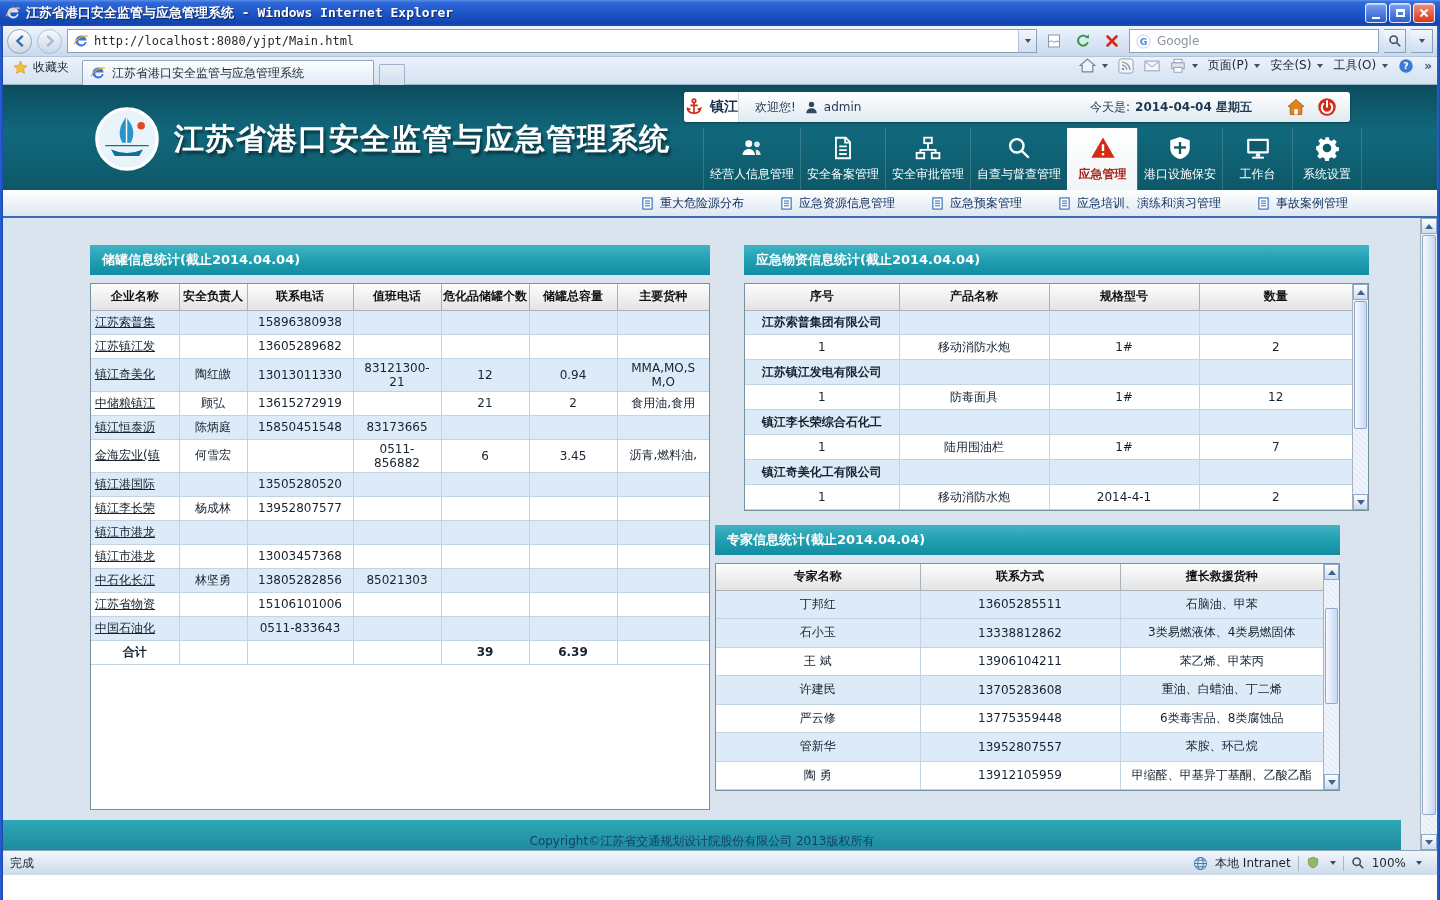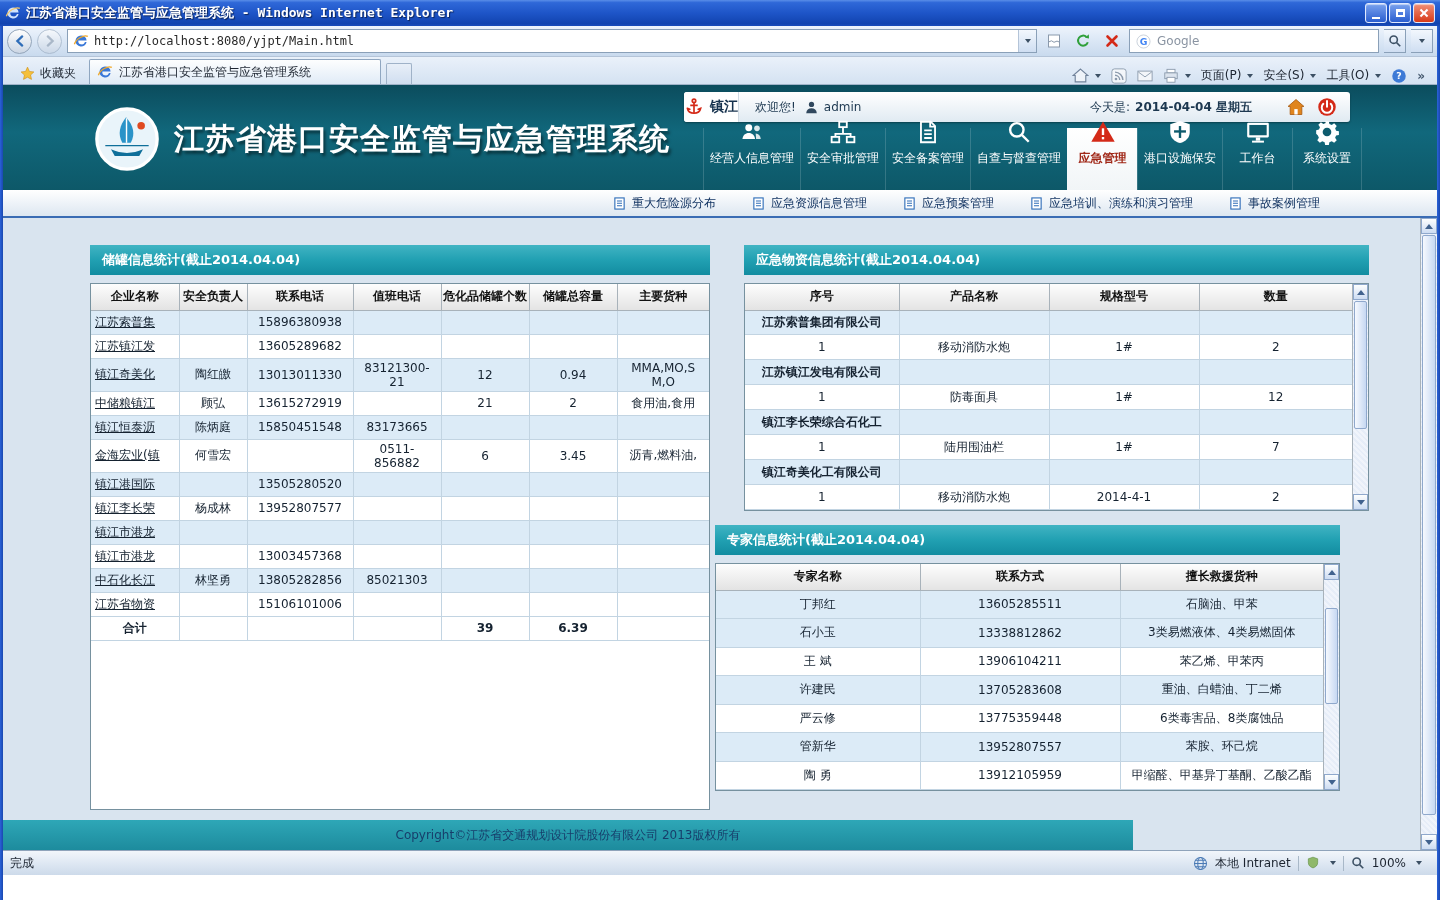--- a/index.html
+++ b/index.html
@@ -33,50 +33,50 @@
 .addr-drop .caret{margin-left:0}
 .mini-btn{width:24px;height:22px;display:flex;align-items:center;justify-content:center;border-radius:2px;flex:none}
 .search-wrap{width:250px;height:24px;background:#fff;border:1px solid #8aa0b8;display:flex;align-items:center;padding:0 6px;gap:6px;flex:none}
 .search-text{color:#8a94a2;flex:1}
 .search-btn{width:22px;height:24px;background:linear-gradient(180deg,#f2f7fd,#cfdef2);border:1px solid #8aa0b8;border-left:none;display:flex;align-items:center;justify-content:center;flex:none}
 .search-btn .caret{margin-left:0}
 
 .menubar{height:25px;background:linear-gradient(180deg,#f4f8fd,#dfe9f6);display:flex;align-items:center;padding:0 5px;border-bottom:1px solid #cbd8e8}
 .menu-item{padding:3px 9px;color:#1c2430;cursor:default}
 
-.favbar{height:28px;background:linear-gradient(180deg,#eaf1fa,#d4e2f2);display:flex;align-items:flex-end;padding:0 12px;gap:5px;border-bottom:1px solid #9fb2c8}
+.favbar{height:28px;background:linear-gradient(180deg,#eaf1fa,#d4e2f2);display:flex;align-items:flex-start;padding:0 5px;gap:5px;border-bottom:1px solid #9fb2c8}
 .fav-btn{display:flex;align-items:center;gap:5px;padding:2px 8px;color:#1c2430}
 .tab{width:292px;height:25px;margin-top:3px;display:flex;align-items:center;gap:6px;padding:0 7px;background:linear-gradient(180deg,#fdfefe,#e0ebf7);border:1px solid #8fa6c0;border-bottom:none;border-radius:2px 2px 0 0}
 .tab-title{white-space:nowrap;overflow:hidden;text-overflow:ellipsis}
 .tab-stub{width:26px;height:21px;margin-top:7px;background:linear-gradient(180deg,#e8eff8,#d0def0);border:1px solid #9fb2c8;border-bottom:none;border-radius:2px 2px 0 0}
 .fav-right{margin-left:auto;display:flex;align-items:center;gap:10px;padding-right:3px}
 .tool-btn{display:flex;align-items:center;gap:3px;color:#1c2430;cursor:default}
 .tool-btn.overflow{font-weight:bold;color:#44586e}
 
 .app-header{height:105px;position:relative;color:#fff;background:linear-gradient(180deg,#0b4c5d 0%,#11687c 45%,#0d5868 100%)}
 .brand{position:absolute;left:94px;top:21px;display:flex;align-items:center;gap:14px}
 .app-title{font-size:30px;font-weight:bold;letter-spacing:1px;text-shadow:2px 3px 3px rgba(0,0,0,.5);white-space:nowrap}
 .topstrip{position:absolute;top:7px;left:684px;width:666px;height:30px;display:flex;align-items:center;background:linear-gradient(180deg,#ffffff,#e0eaf2);border-radius:3px;color:#1d3850;box-shadow:0 1px 2px rgba(0,0,0,.35)}
 .city-tile{height:100%;display:flex;align-items:center;gap:6px;padding:0 0;background:#fff;border-radius:3px 0 0 3px;border-right:1px solid #cfdae4}
 .city-name{font-size:14px;font-weight:bold;color:#16324e}
 .strip-welcome{margin-left:16px;margin-right:8px}
 .strip-user{margin-left:5px}
 .strip-date-label{margin-left:auto}
 .strip-date{font-weight:bold;margin:0 6px 0 5px}
 .strip-icons{display:flex;align-items:center;gap:11px;padding:0 13px 0 28px}
 .main-nav{position:absolute;right:78px;bottom:0;display:flex;align-items:stretch;height:62px}
-.nav-item{display:flex;flex-direction:column;align-items:center;justify-content:flex-end;gap:5px;padding:0 6px 23px;min-width:70px;border-left:1px solid rgba(255,255,255,.16);cursor:pointer}
+.nav-item{display:flex;flex-direction:column;align-items:center;justify-content:flex-end;gap:5px;padding:0 6px 7px;min-width:70px;border-left:1px solid rgba(255,255,255,.16);cursor:pointer}
 .nav-item:last-child{border-right:1px solid rgba(255,255,255,.16)}
 .nav-item .ic{color:#fff}
 .nav-label{font-size:12px;white-space:nowrap;color:#fff}
 .nav-item.active{background:linear-gradient(180deg,#ffffff,#f1f5f7)}
 .nav-item.active .ic{color:#d42a18}
 .nav-item.active .nav-label{color:#a02818;font-weight:bold}
 
-.subnav{height:28px;background:linear-gradient(180deg,#ffffff,#dde7f1);border-bottom:2px solid #3a6cb4;display:flex;align-items:center;justify-content:flex-end;gap:36px;padding-right:120px}
+.subnav{height:28px;background:linear-gradient(180deg,#ffffff,#dde7f1);border-bottom:2px solid #3a6cb4;display:flex;align-items:center;justify-content:flex-end;gap:36px;padding-right:92px}
 .subnav-item{display:flex;align-items:center;gap:6px;color:#0d2f5e;cursor:pointer;white-space:nowrap}
 
 .page{position:relative;height:632px;background:#d9e4ef;overflow:hidden}
 .content{height:602px;position:relative}
 .panel{position:absolute}
 .panel-header{height:30px;display:flex;align-items:center;padding:0 12px;color:#fff;font-size:13px;font-weight:bold;background:linear-gradient(180deg,#41b4c3 0%,#21a0b2 50%,#128ca0 100%)}
 .tableblock{margin-top:8px;background:#fff;border:1px solid #76919f;display:flex}
 .tank-box{height:527px;display:block;overflow:hidden}
 .grid{border-collapse:collapse;table-layout:fixed}
 #tank-table{width:100%}
@@ -93,21 +93,21 @@
 
 .vscroll{width:16px;position:relative;background:repeating-linear-gradient(45deg,#f0f4fb,#f0f4fb 2px,#e6edf8 2px,#e6edf8 4px);border-left:1px solid #a8b2ba;flex:none}
 .vs-btn{position:absolute;left:0;width:100%;height:16px;background:linear-gradient(180deg,#fdfefe,#cddcf2);border:1px solid #8fa8cc;display:flex;align-items:center;justify-content:center}
 .vs-btn.up{top:0}.vs-btn.down{bottom:0}
 .tri-up{width:0;height:0;border-left:4px solid transparent;border-right:4px solid transparent;border-bottom:5px solid #41628e}
 .tri-down{width:0;height:0;border-left:4px solid transparent;border-right:4px solid transparent;border-top:5px solid #41628e}
 .vs-thumb{position:absolute;left:1px;width:13px;background:linear-gradient(90deg,#f6f9fe,#c6d8f2);border:1px solid #8fa8cc;border-radius:2px}
 .page-sb{position:absolute;top:0;right:3px;width:17px;height:632px;border-left:1px solid #a8b2ba}
 .page-sb .vs-thumb{width:14px}
 
-.app-footer{position:absolute;bottom:0;left:3px;width:1130px;height:30px;background:linear-gradient(180deg,#2ea7b7,#1d8b9d);display:flex;align-items:center;justify-content:center;color:#173e6b;font-size:12px}
+.app-footer{position:absolute;bottom:0;left:3px;width:1398px;height:30px;background:linear-gradient(180deg,#2ea7b7,#1d8b9d);display:flex;align-items:flex-end;justify-content:center;color:#173e6b;font-size:12px}
 .statusbar{height:25px;background:linear-gradient(180deg,#f2f6fb 0%,#dfe8f3 50%,#cddaea 100%);border-top:1px solid #8fa3ba;display:flex;align-items:center;padding:0 10px;gap:6px;color:#1c2430}
 .status-right{margin-left:auto;display:flex;align-items:center;gap:7px;padding-right:8px}
 
 .frame-left,.frame-right{position:absolute;top:26px;width:3px;height:874px;background:linear-gradient(90deg,#2a62d8,#1a48b0);z-index:60}
 .frame-left{left:0}.frame-right{right:0}
 </style>
 </head>
 <body>
 
 <div class="window">
@@ -332,37 +332,37 @@
               <path d="M3.2 18.5c.3-3.6 2.7-5.6 5.8-5.6s5.5 2 5.8 5.6z"></path>
               <circle cx="16.6" cy="8.6" r="2.6" opacity=".85"></circle>
               <path d="M15.4 13.3c2.6.2 4.4 2 4.7 5.2h-4.3z" opacity=".85"></path>
             </svg>
           </span>
           <span class="nav-label">经营人信息管理</span>
         </div>
         <div class="nav-item">
           <span class="ic">
             <svg width="26" height="26" viewBox="0 0 24 24" fill="none" stroke="currentColor" stroke-width="1.7">
+              <path d="M5.5 2.5h9l4 4v15h-13z"></path>
+              <path d="M14 2.5V7h4.5"></path>
+              <path d="M8.5 10.5h7M8.5 14h7M8.5 17.5h7"></path>
+            </svg>
+          </span>
+          <span class="nav-label">安全备案管理</span>
+        </div>
+        <div class="nav-item">
+          <span class="ic">
+            <svg width="26" height="26" viewBox="0 0 24 24" fill="none" stroke="currentColor" stroke-width="1.7">
               <rect x="8.5" y="2.5" width="7" height="5"></rect>
               <rect x="1.5" y="16.5" width="7" height="5"></rect>
               <rect x="15.5" y="16.5" width="7" height="5"></rect>
               <path d="M12 7.5v4M5 16.5v-2.8h14v2.8M12 11.5v2.2"></path>
             </svg>
           </span>
           <span class="nav-label">安全审批管理</span>
-        </div>
-        <div class="nav-item">
-          <span class="ic">
-            <svg width="26" height="26" viewBox="0 0 24 24" fill="none" stroke="currentColor" stroke-width="1.7">
-              <path d="M5.5 2.5h9l4 4v15h-13z"></path>
-              <path d="M14 2.5V7h4.5"></path>
-              <path d="M8.5 10.5h7M8.5 14h7M8.5 17.5h7"></path>
-            </svg>
-          </span>
-          <span class="nav-label">安全备案管理</span>
         </div>
         <div class="nav-item">
           <span class="ic">
             <svg width="26" height="26" viewBox="0 0 24 24" fill="none" stroke="currentColor" stroke-width="2.2">
               <circle cx="10" cy="10" r="6.2"></circle>
               <path d="M14.8 14.8L21 21"></path>
             </svg>
           </span>
           <span class="nav-label">自查与督查管理</span>
         </div>
@@ -589,20 +589,29 @@
                 </tr>
                 <tr>
                   <td class="co">江苏省物资</td>
                   <td></td>
                   <td>15106101006</td>
                   <td></td>
                   <td></td>
                   <td></td>
                   <td></td>
                 </tr>
+                <tr class="alt">
+                  <td class="co">中国石油化</td>
+                  <td></td>
+                  <td>0511-833643</td>
+                  <td></td>
+                  <td></td>
+                  <td></td>
+                  <td></td>
+                </tr>
                 <tr class="total">
                   <td>合计</td>
                   <td></td>
                   <td></td>
                   <td></td>
                   <td>39</td>
                   <td>6.39</td>
                   <td></td>
                 </tr>
               </tbody>

